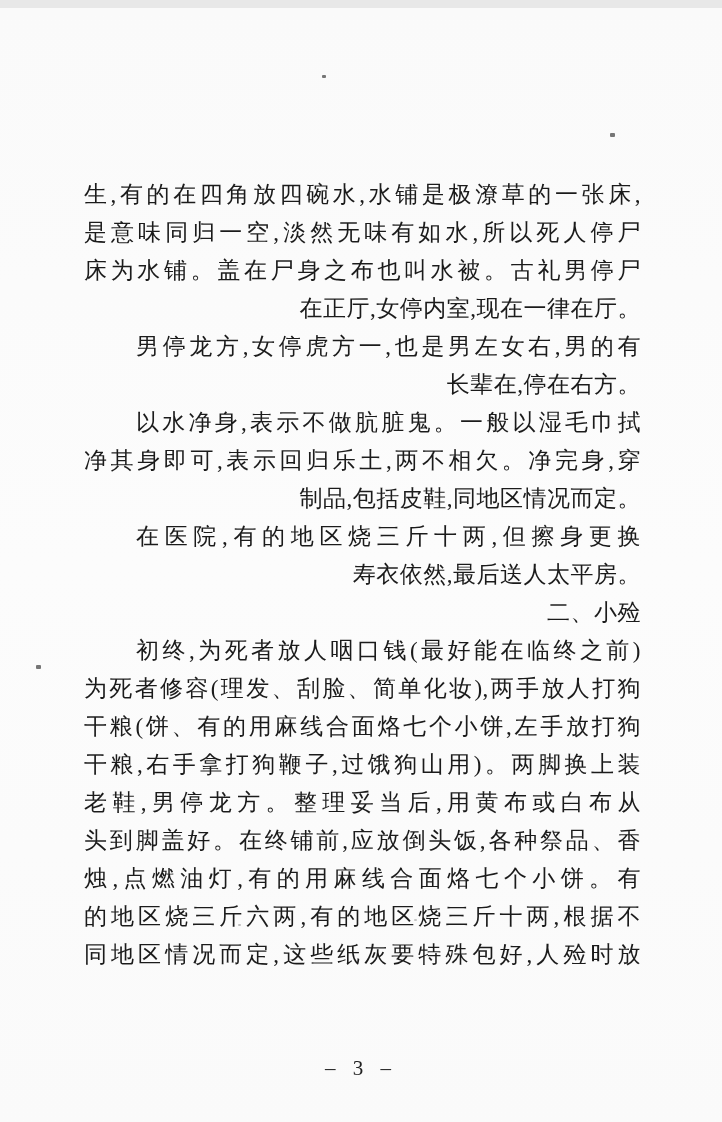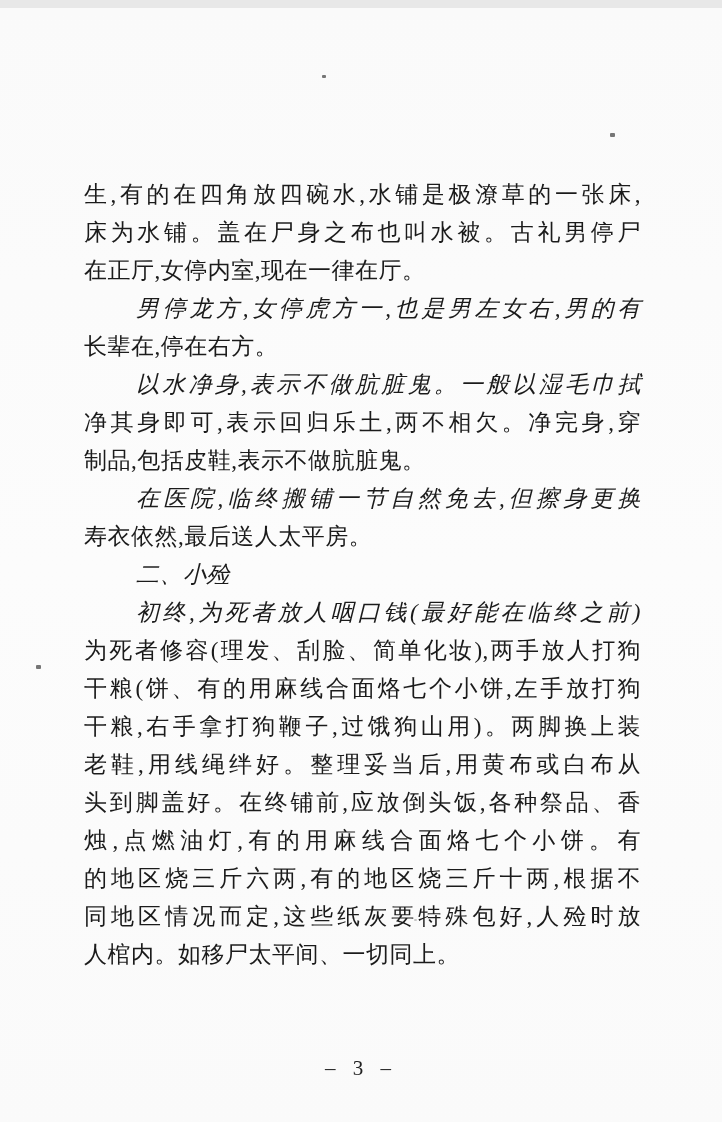--- a/index.html
+++ b/index.html
@@ -25,30 +25,30 @@
   }
   .ln {
     font-size: 23px;
     line-height: 38px;
     height: 38px;
     white-space: nowrap;
     letter-spacing: 0.5px;
     font-weight: 500;
     color: #1b1b1b;
     text-rendering: optimizeLegibility;
+    text-align: right;
   }
   .ln.j {
     white-space: normal;
     text-align: justify;
     text-align-last: justify;
     text-justify: inter-character;
   }
   .ln.ind {
     text-indent: 52px;
-    font-style: italic;
   }
   .page-number {
     position: absolute;
     left: 0;
     top: 1048px;
     width: 722px;
     text-align: center;
     font-size: 21px;
     letter-spacing: 6px;
     color: #222;
@@ -72,37 +72,37 @@
 <div class="page">
 
   <div class="speck s1"></div>
   <div class="speck s2"></div>
   <div class="speck s3"></div>
   <div class="speck s4"></div>
   <div class="speck s5"></div>
 
   <div class="text-block">
     <div class="ln j">生,有的在四角放四碗水,水铺是极潦草的一张床,</div>
+    <div class="ln j">是意味同归一空,淡然无味有如水,所以死人停尸</div>
     <div class="ln j">床为水铺。盖在尸身之布也叫水被。古礼男停尸</div>
     <div class="ln">在正厅,女停内室,现在一律在厅。</div>
     <div class="ln j ind">男停龙方,女停虎方一,也是男左女右,男的有</div>
     <div class="ln">长辈在,停在右方。</div>
     <div class="ln j ind">以水净身,表示不做肮脏鬼。一般以湿毛巾拭</div>
     <div class="ln j">净其身即可,表示回归乐土,两不相欠。净完身,穿</div>
-    <div class="ln">制品,包括皮鞋,表示不做肮脏鬼。</div>
-    <div class="ln j ind">在医院,临终搬铺一节自然免去,但擦身更换</div>
+    <div class="ln">制品,包括皮鞋,同地区情况而定。</div>
+    <div class="ln j ind">在医院,有的地区烧三斤十两,但擦身更换</div>
     <div class="ln">寿衣依然,最后送人太平房。</div>
     <div class="ln ind">二、小殓</div>
     <div class="ln j ind">初终,为死者放人咽口钱(最好能在临终之前)</div>
     <div class="ln j">为死者修容(理发、刮脸、简单化妆),两手放人打狗</div>
     <div class="ln j">干粮(饼、有的用麻线合面烙七个小饼,左手放打狗</div>
     <div class="ln j">干粮,右手拿打狗鞭子,过饿狗山用)。两脚换上装</div>
-    <div class="ln j">老鞋,用线绳绊好。整理妥当后,用黄布或白布从</div>
+    <div class="ln j">老鞋,男停龙方。整理妥当后,用黄布或白布从</div>
     <div class="ln j">头到脚盖好。在终铺前,应放倒头饭,各种祭品、香</div>
     <div class="ln j">烛,点燃油灯,有的用麻线合面烙七个小饼。有</div>
     <div class="ln j">的地区烧三斤六两,有的地区烧三斤十两,根据不</div>
     <div class="ln j">同地区情况而定,这些纸灰要特殊包好,人殓时放</div>
-    <div class="ln">人棺内。如移尸太平间、一切同上。</div>
   </div>
 
   <div class="page-number">– 3 –</div>
 
 </div>
 
 </body></html>

